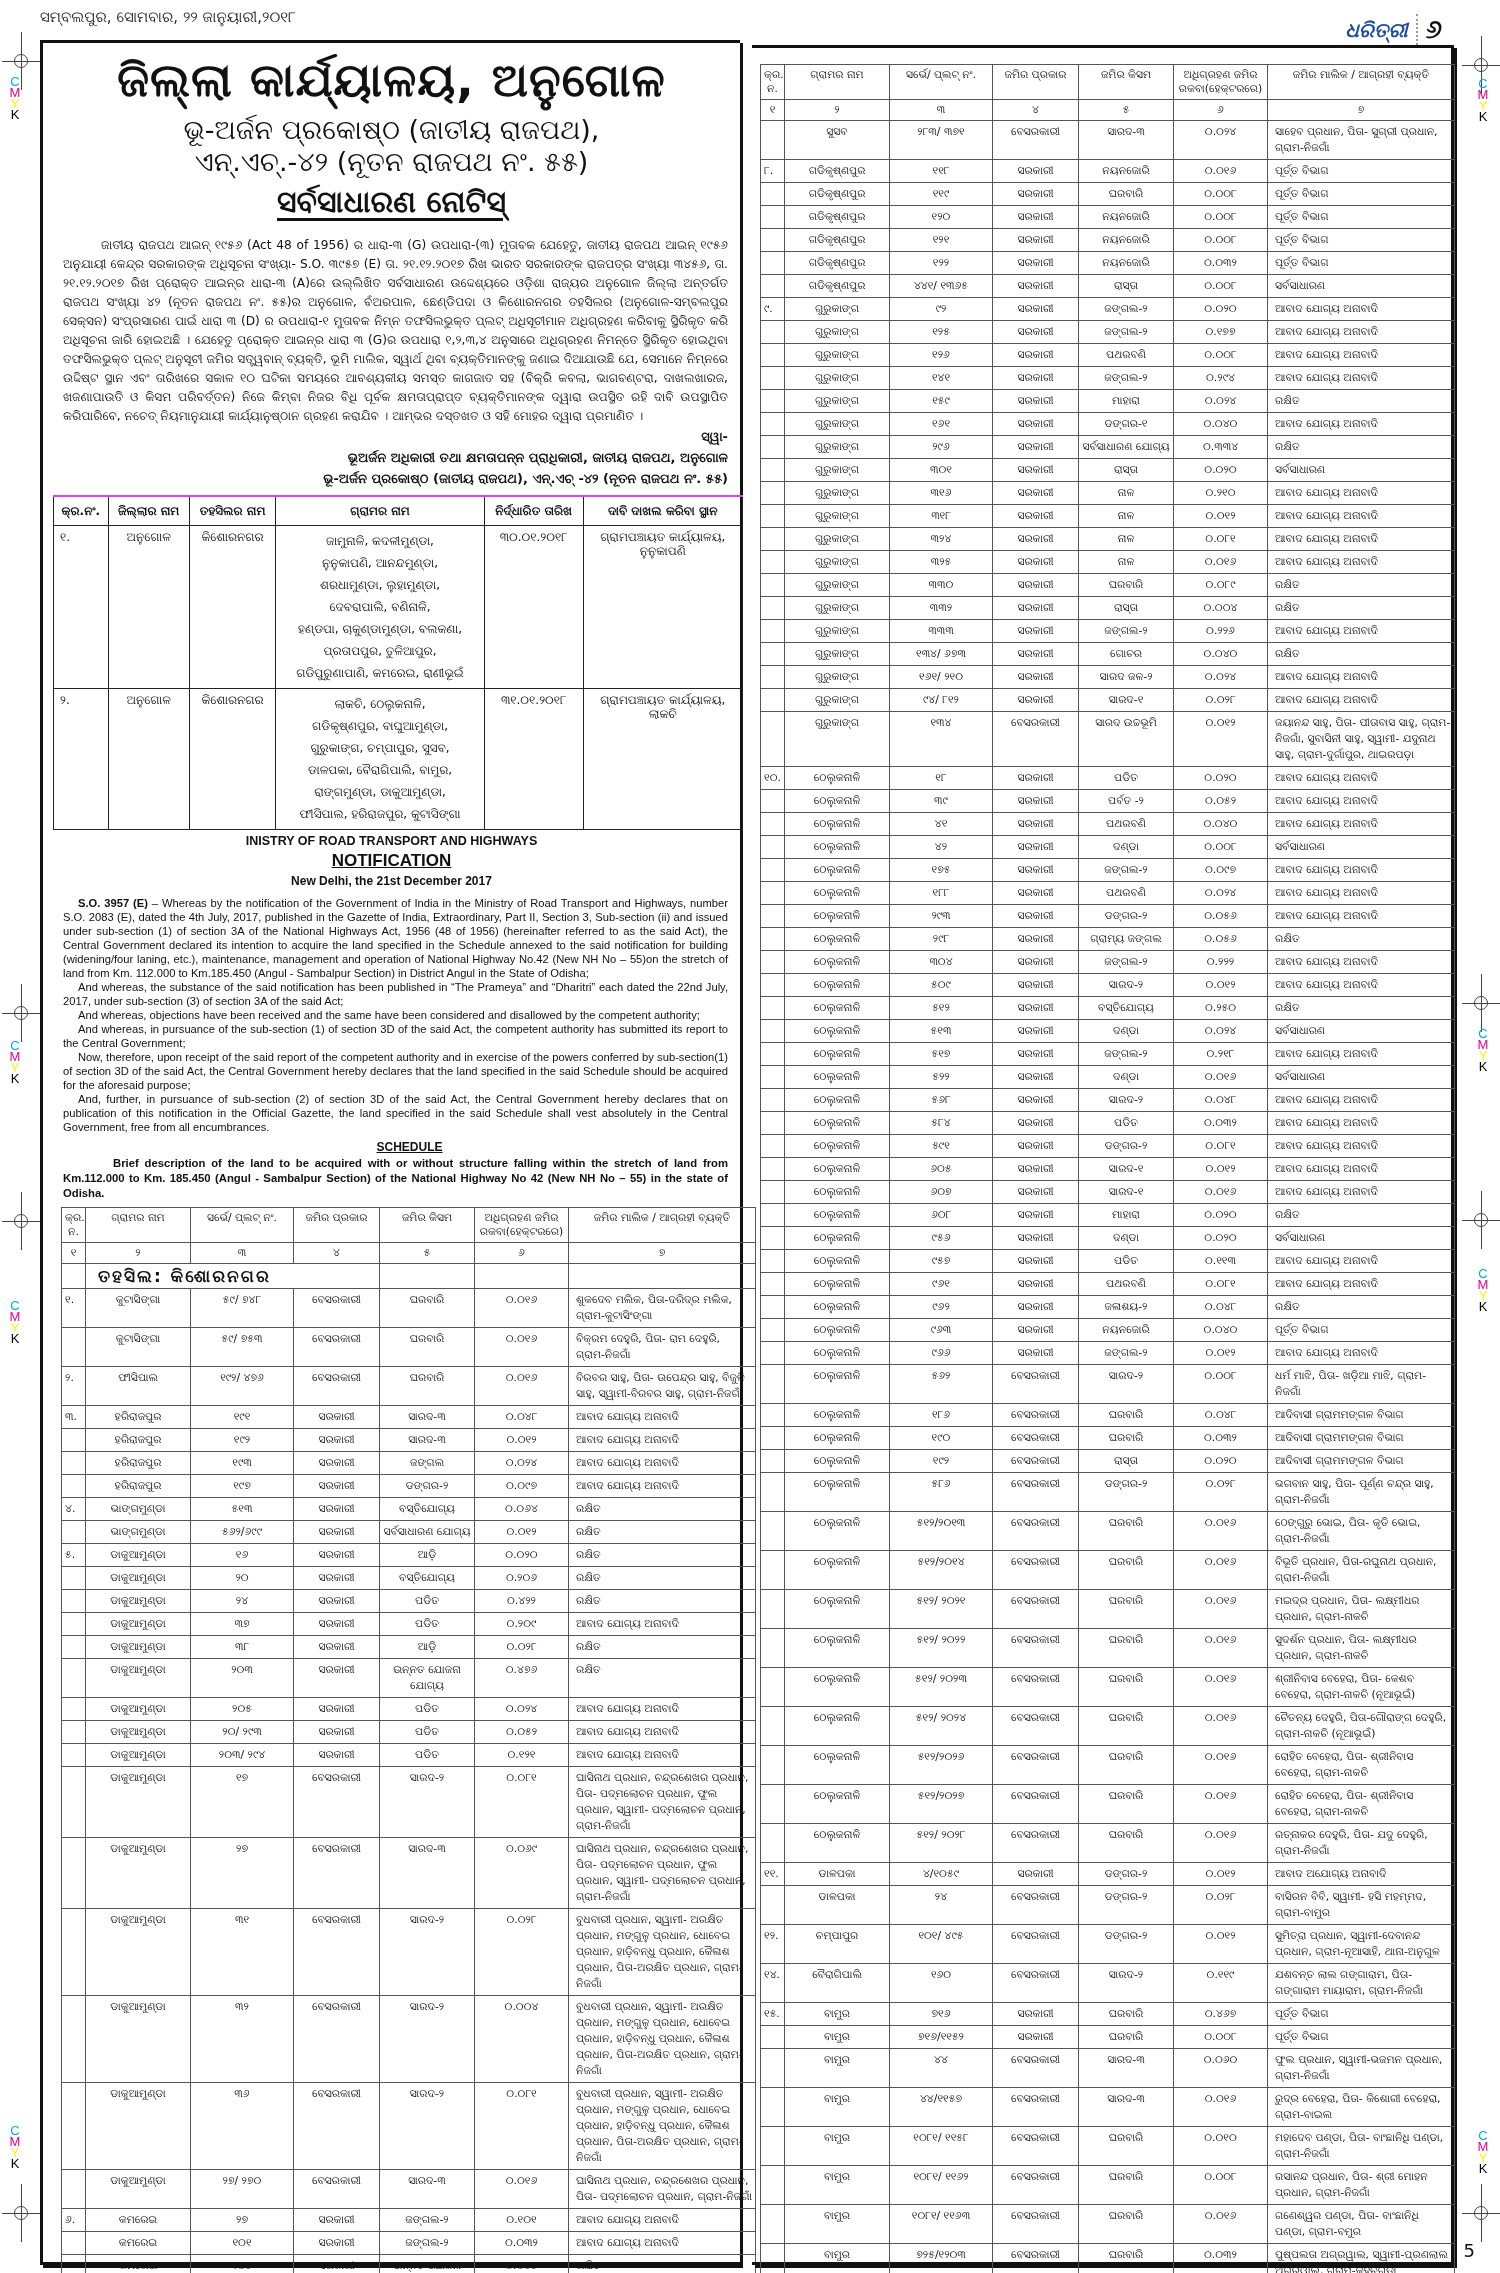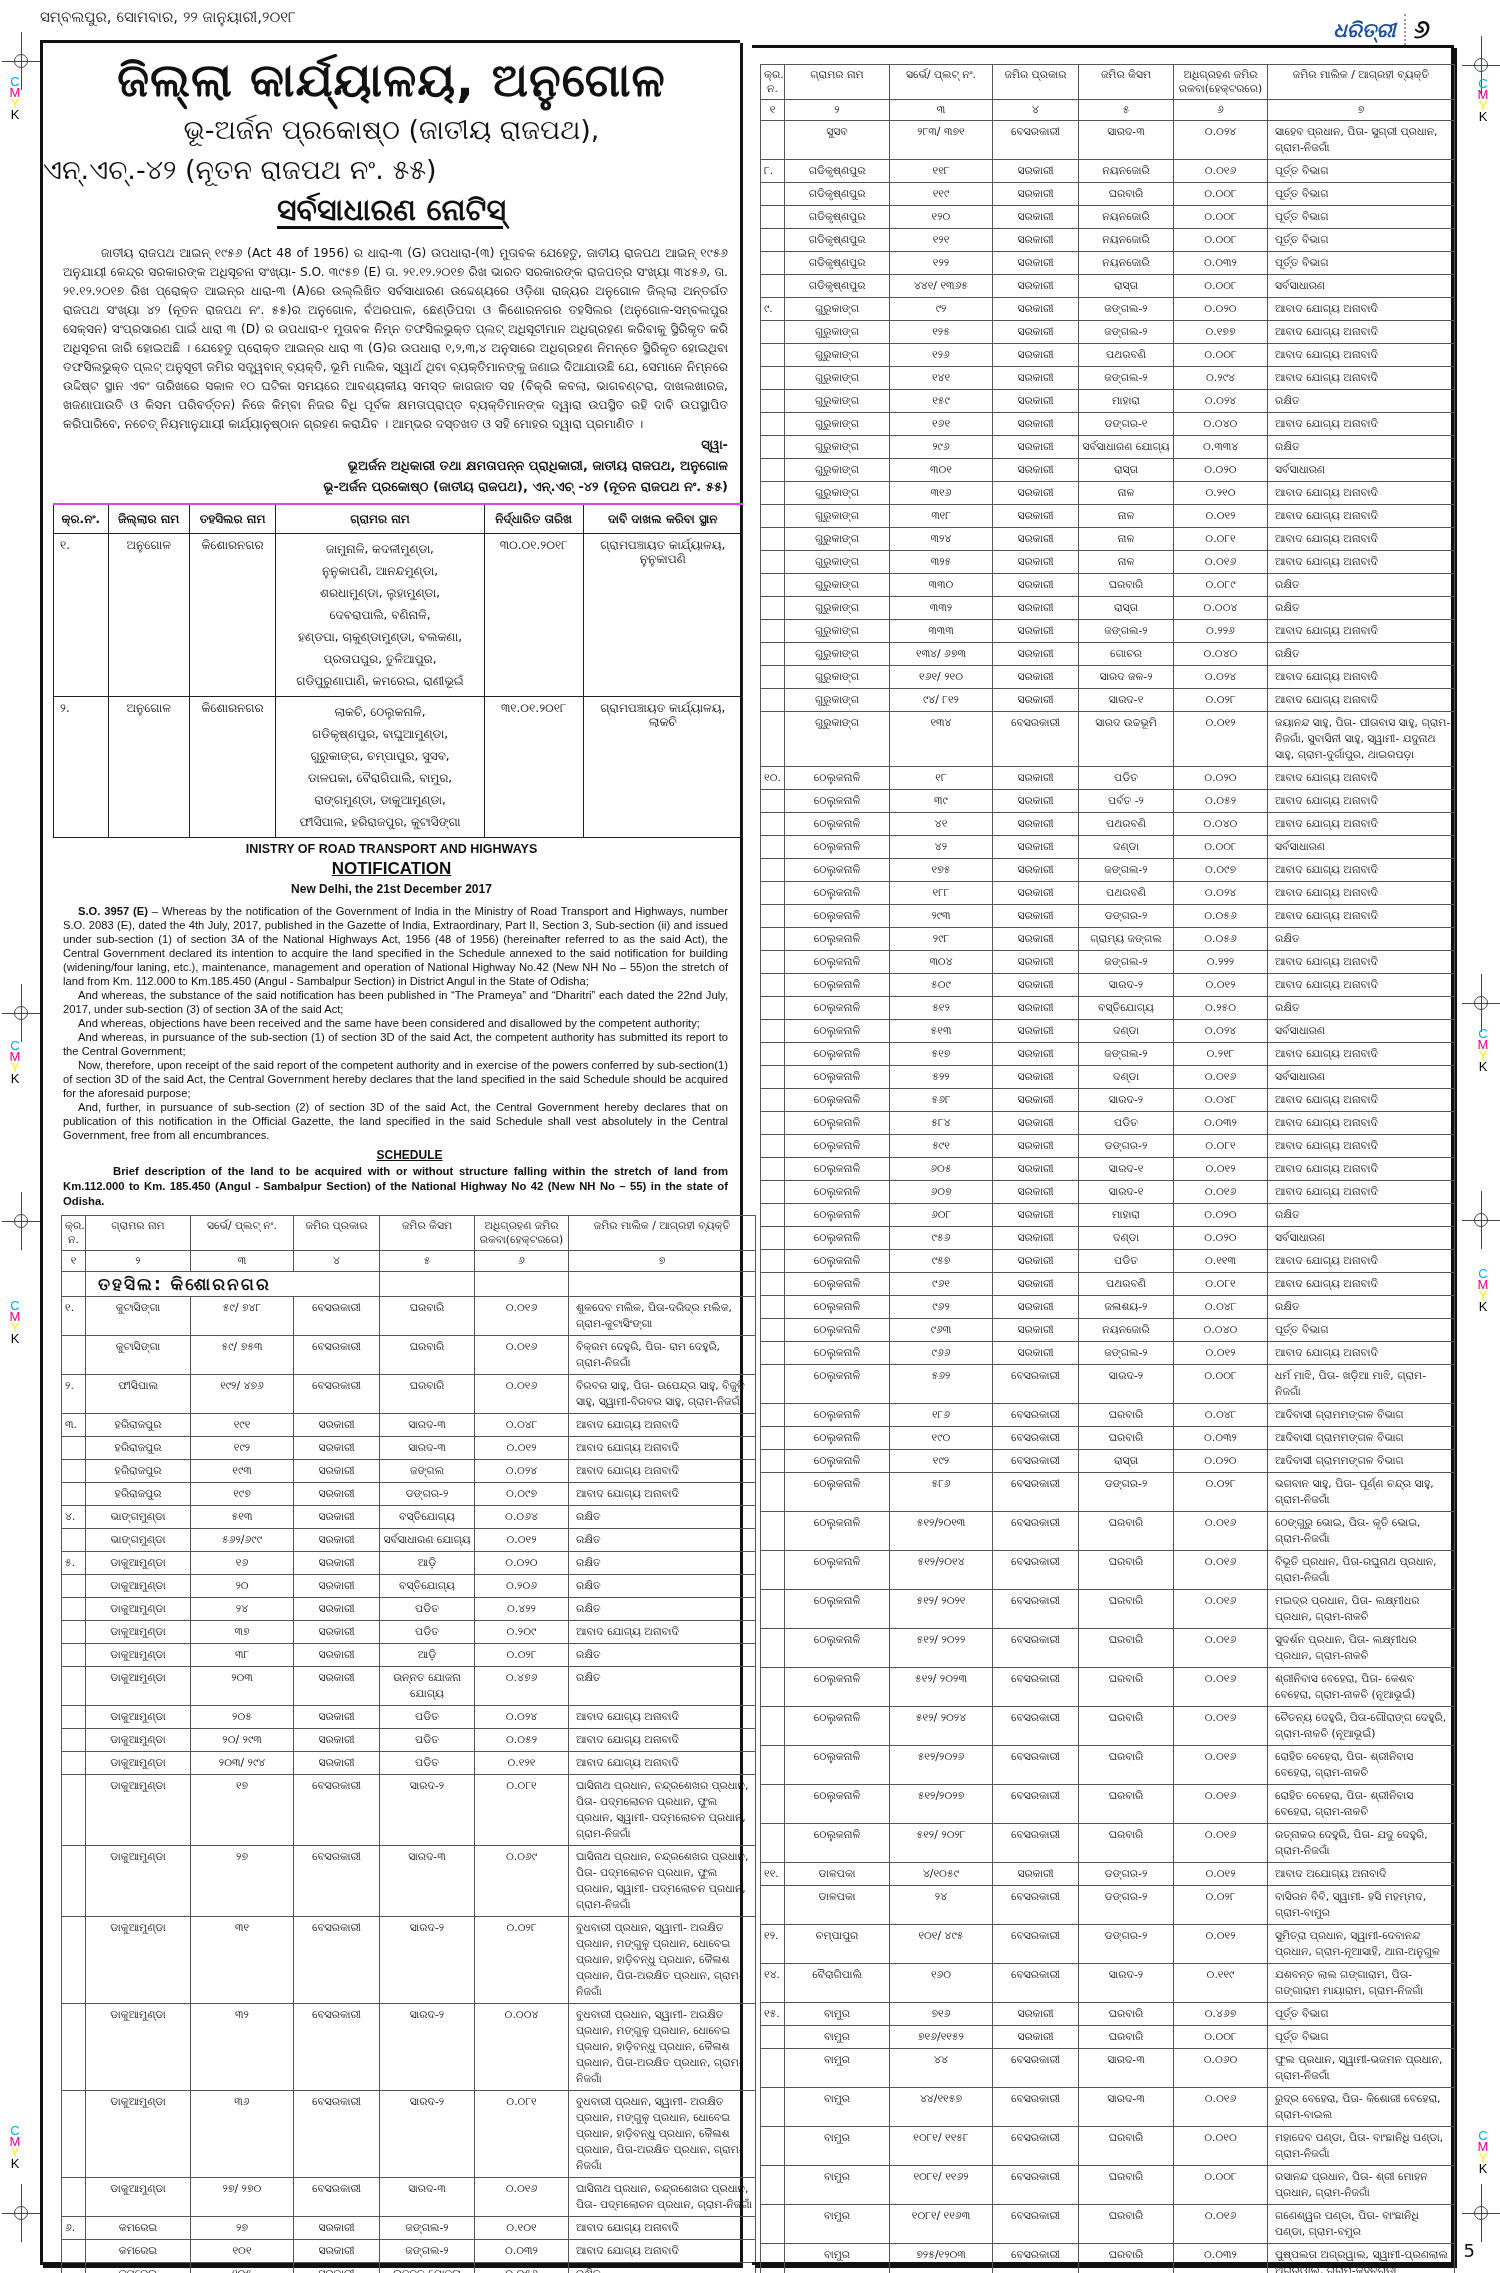--- a/index.html
+++ b/index.html
@@ -1,20 +1,20 @@
 <!DOCTYPE html>
 <html><head>
 <meta charset="utf-8">
 <style>
   * { box-sizing: border-box; margin: 0; padding: 0; }
   html, body { width: 1500px; height: 2273px; background: #ffffff; overflow: hidden; }
   body { position: relative; font-family: "DejaVu Sans", sans-serif; color: #111; }
 
   .masthead-left { position: absolute; left: 40px; top: 8px; font-size: 15px; color: #222; }
-  .masthead-right { position: absolute; right: 70px; top: 14px; display: flex; align-items: center; gap: 8px; text-align: center; }
+  .masthead-right { position: absolute; right: 58px; top: 14px; display: flex; align-items: center; gap: 8px; text-align: center; }
   .brand { font-size: 20px; font-weight: bold; color: #1d4f9c; font-style: italic; }
   .page-no { font-size: 26px; font-weight: bold; color: #111; border-left: 2px dotted #999; padding-left: 8px; }
   .folio { position: absolute; right: 25px; bottom: 12px; font-size: 18px; color: #111; }
 
   
   .reg { position: absolute; width: 26px; height: 26px; }
   .reg .c { position: absolute; left: 6px; top: 6px; width: 14px; height: 14px; border: 1px solid #444; border-radius: 50%; }
   .reg .h { position: absolute; left: -6px; top: 13px; width: 38px; height: 1px; background: #444; }
   .reg .v { position: absolute; left: 13px; top: -16px; width: 1px; height: 58px; background: #444; }
   .cmyk { position: absolute; width: 14px; font-family: "Liberation Sans", sans-serif; font-size: 13px; line-height: 11px; text-align: center; }
@@ -22,21 +22,21 @@
   .cmyk .k-c { color: #00aeef; } .cmyk .k-m { color: #ec008c; } .cmyk .k-y { color: #fff200; } .cmyk .k-k { color: #000; }
 
   
   .frame { position: absolute; border: 3px solid #111; box-shadow: 3px 3px 0 #111; }
   #left-frame { left: 40px; top: 40px; width: 700px; height: 2225px; border-right: none; }
   #right-frame { left: 752px; top: 45px; width: 702px; height: 2220px; border-left: none; }
 
   
   .title-1 { text-align: center; font-size: 46px; font-weight: bold; margin-top: 10px; letter-spacing: 1px; }
   .title-2 { text-align: center; font-size: 27px; margin-top: 6px; }
-  .title-3 { text-align: left; font-size: 27px; margin-top: 8px; }
+  .title-3 { text-align: center; font-size: 27px; margin-top: 0; }
   .title-4 { text-align: center; font-size: 30px; font-weight: bold; margin-top: 6px; text-decoration: underline; text-underline-offset: 6px; }
   .intro { padding: 16px 12px 0 20px; font-size: 12.2px; line-height: 19px; text-align: justify; text-indent: 38px; }
   .sign { text-align: right; padding-right: 12px; font-size: 13px; font-weight: bold; line-height: 21px; }
 
   table { border-collapse: collapse; width: 100%; }
   .hearing td, .hearing th { border: 1px solid #222; font-size: 12px; padding: 4px 6px; vertical-align: top; }
   .hearing th { font-weight: bold; text-align: center; padding: 7px 4px; }
   .hearing { margin: 6px 0 0 10px; width: 690px; border-top: 2px solid #d946ef; }
   .hearing td.villages { text-align: center; line-height: 22px; }
   .hearing td.center { text-align: center; }

